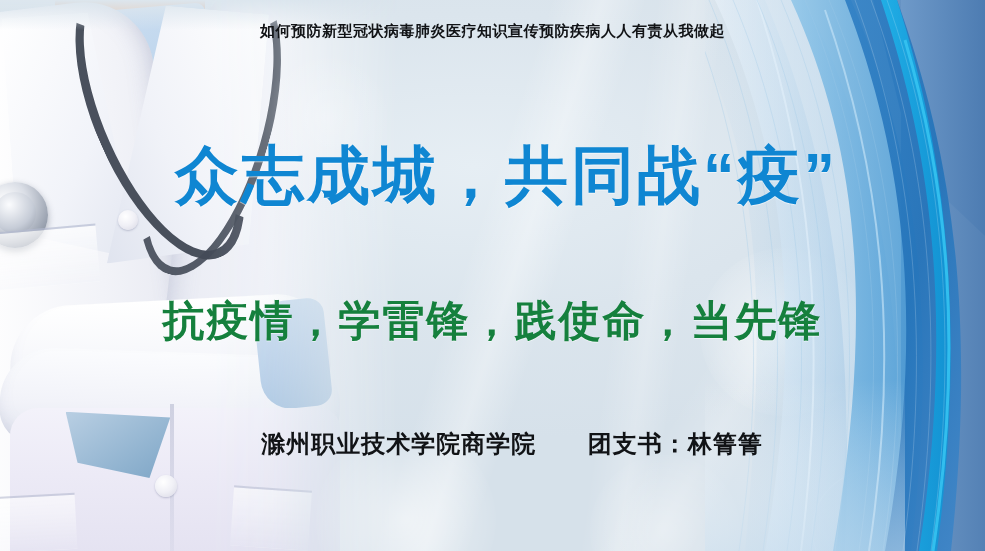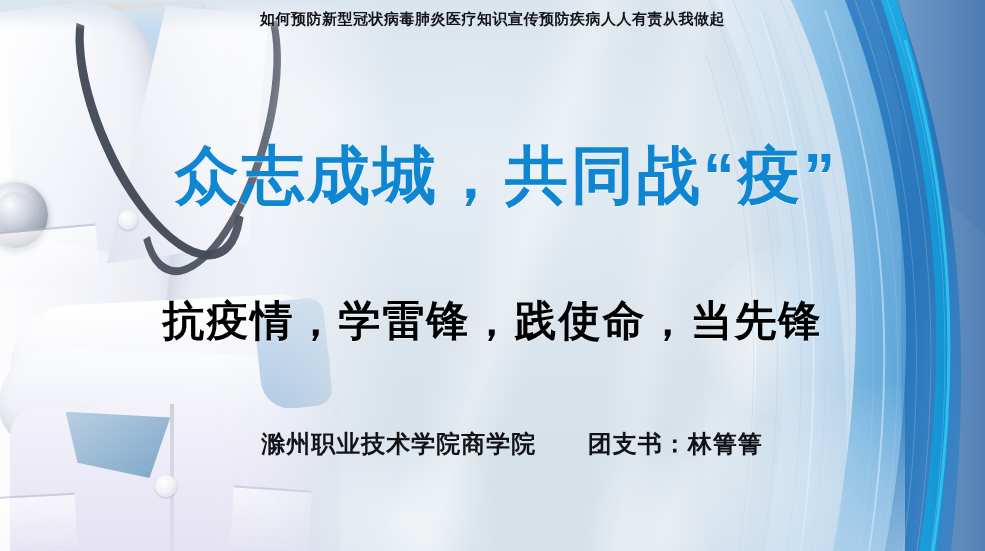--- a/index.html
+++ b/index.html
@@ -194,41 +194,41 @@
       linear-gradient(120deg,rgba(255,255,255,0) 70%,rgba(255,255,255,.18) 76%,rgba(255,255,255,0) 81%);
     pointer-events:none;
   }
 
   
   .ribbon-art{position:absolute;right:0;top:0;width:280px;height:551px;}
   .ribbon-art svg{display:block;width:100%;height:100%;}
 
   
   .header-line{
-    position:absolute;left:0;right:0;top:10px;
+    position:absolute;left:0;right:0;top:22px;
     text-align:center;
     font-size:15px;font-weight:bold;color:#111316;
     letter-spacing:.5px;
     white-space:nowrap;
   }
   .main-title{
     position:absolute;left:0;right:0;top:133px;
     text-align:center;
     font-size:63px;font-weight:bold;
     color:#0f86d2;
     letter-spacing:3px;
     white-space:nowrap;
     text-shadow:0 1px 0 rgba(255,255,255,.55);
     padding-left:28px;
   }
   .sub-title{
     position:absolute;left:0;right:0;top:293px;
     text-align:center;
     font-size:42px;font-weight:bold;
-    color:#000000;
+    color:#15803d;
     letter-spacing:2px;
     white-space:nowrap;
     text-shadow:0 1px 0 rgba(255,255,255,.5);
   }
   .credit{
     position:absolute;left:0;right:0;top:428px;
     text-align:center;
     font-size:24px;font-weight:bold;color:#111316;
     letter-spacing:1px;
     white-space:nowrap;

